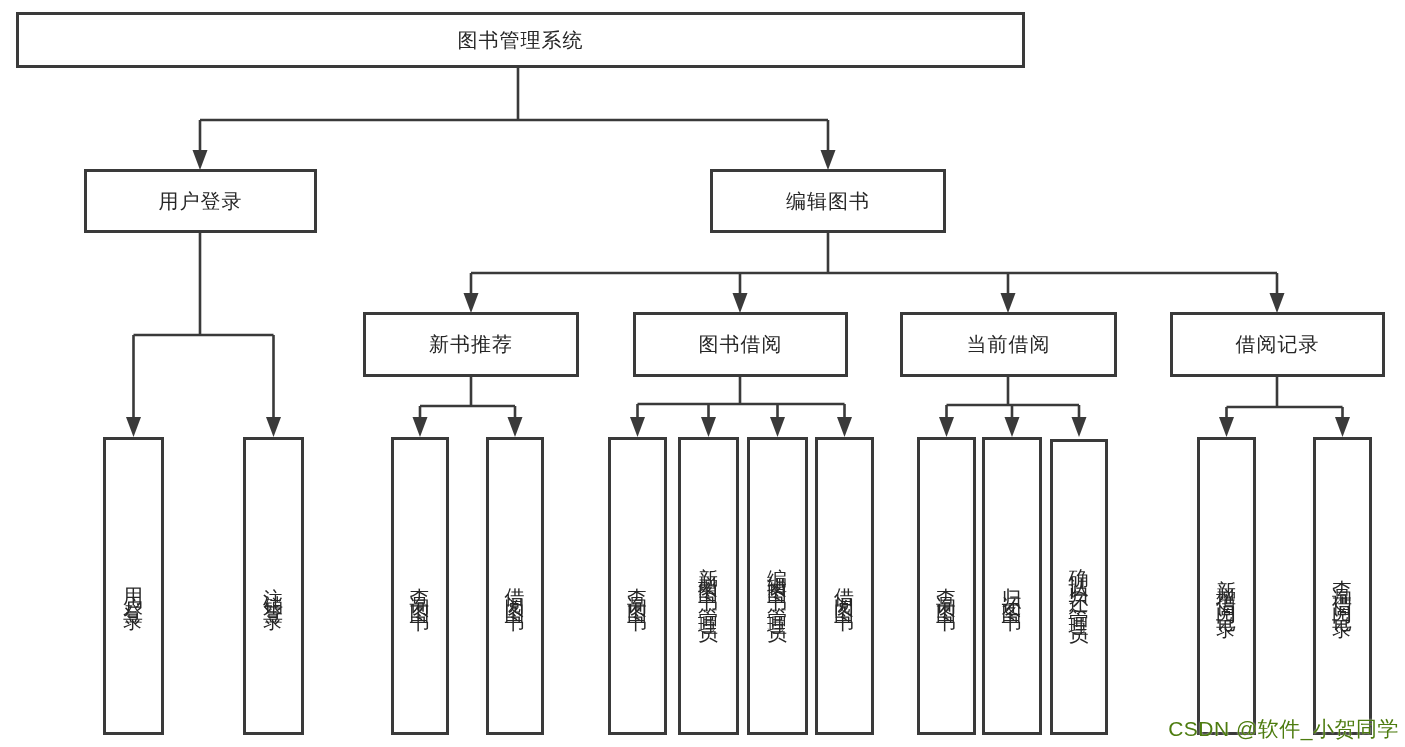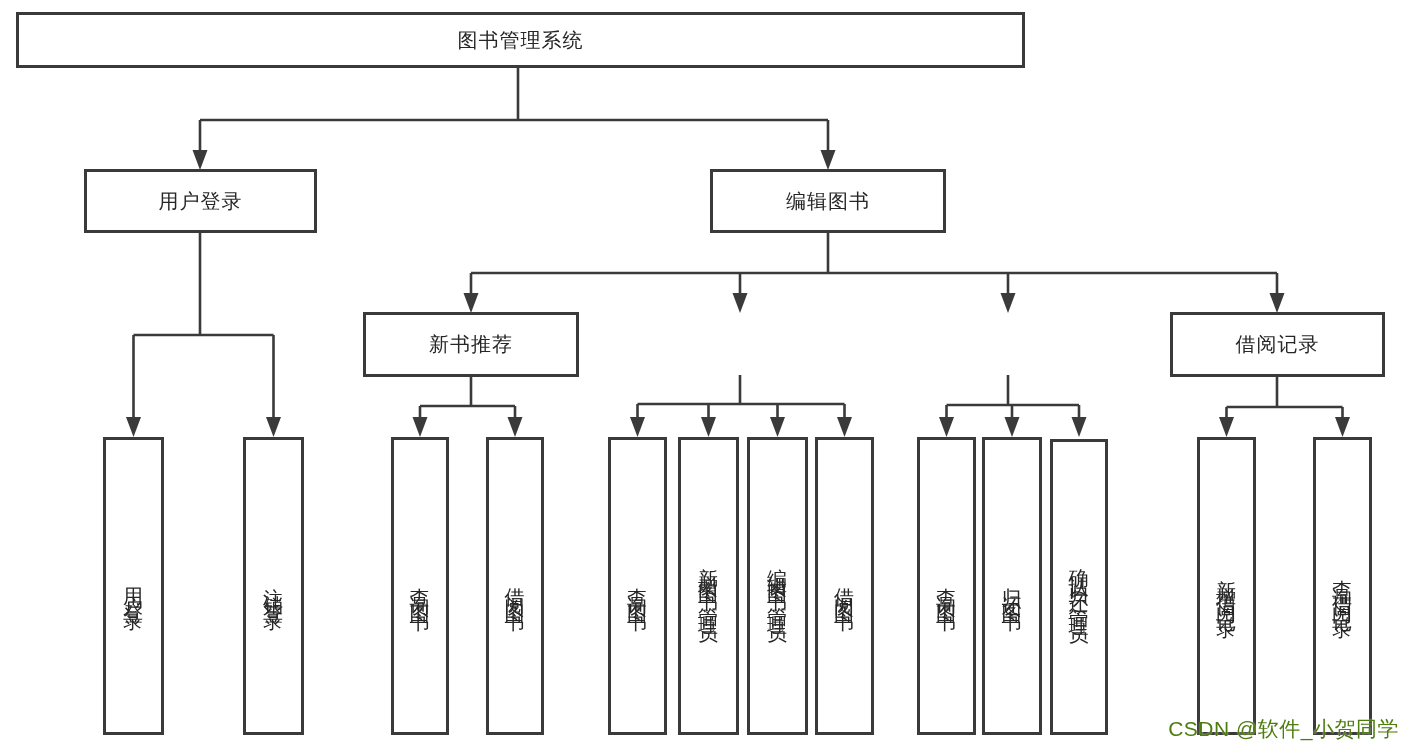--- a/index.html
+++ b/index.html
@@ -88,20 +88,22 @@
       M1219 417 L1234 417 L1226.5 437 Z
       M1335 417 L1350 417 L1342.5 437 Z"></path>
   </svg>
 
   <div class="box" style="left:16px; top:12px; width:1009px; height:56px;">图书管理系统</div>
 
   <div class="box" style="left:84px; top:169px; width:233px; height:64px;">用户登录</div>
   <div class="box" style="left:710px; top:169px; width:236px; height:64px;">编辑图书</div>
 
   <div class="box" style="left:363px; top:312px; width:216px; height:65px;">新书推荐</div>
+  <div class="box" style="left:633px; top:312px; width:215px; height:65px;">图书借阅</div>
+  <div class="box" style="left:900px; top:312px; width:217px; height:65px;">当前借阅</div>
   <div class="box" style="left:1170px; top:312px; width:215px; height:65px;">借阅记录</div>
 
   <div class="box vbox" style="left:103px; top:437px; width:61px; height:298px;">用户登录</div>
   <div class="box vbox" style="left:243px; top:437px; width:61px; height:298px;">注销登录</div>
 
   <div class="box vbox" style="left:391px; top:437px; width:58px; height:298px;">查询图书</div>
   <div class="box vbox" style="left:486px; top:437px; width:58px; height:298px;">借阅图书</div>
 
   <div class="box vbox" style="left:608px; top:437px; width:59px; height:298px;">查询图书</div>
   <div class="box vbox" style="left:678px; top:437px; width:61px; height:298px;">新增图书（管理员）</div>

